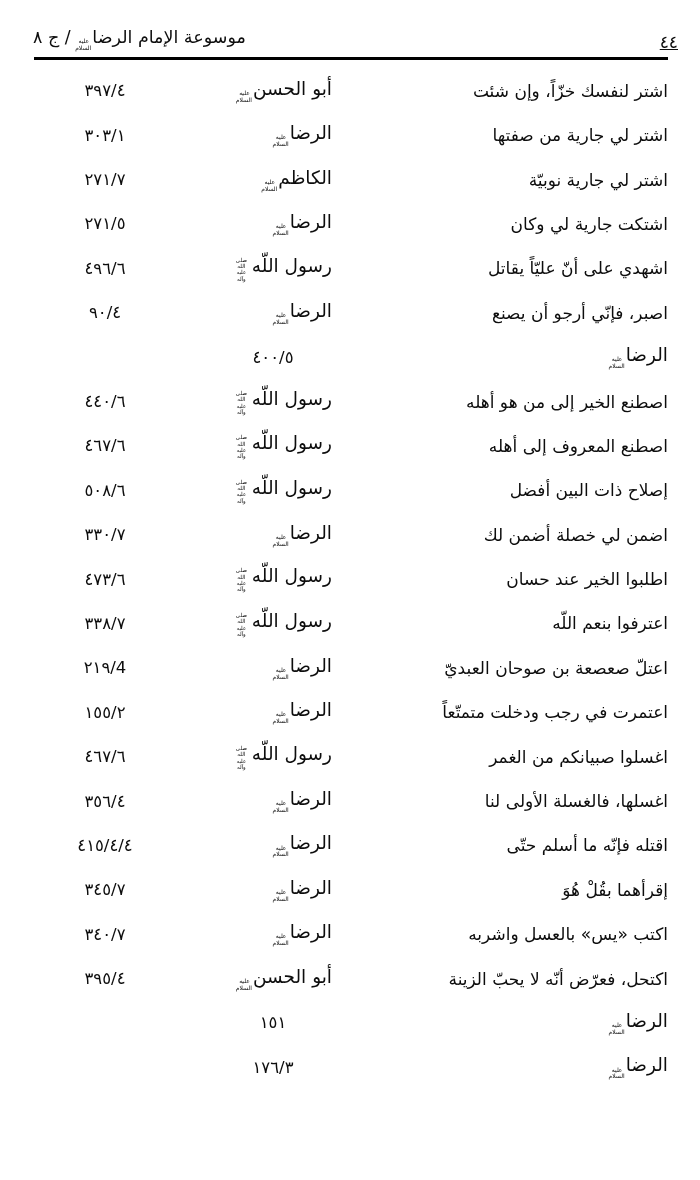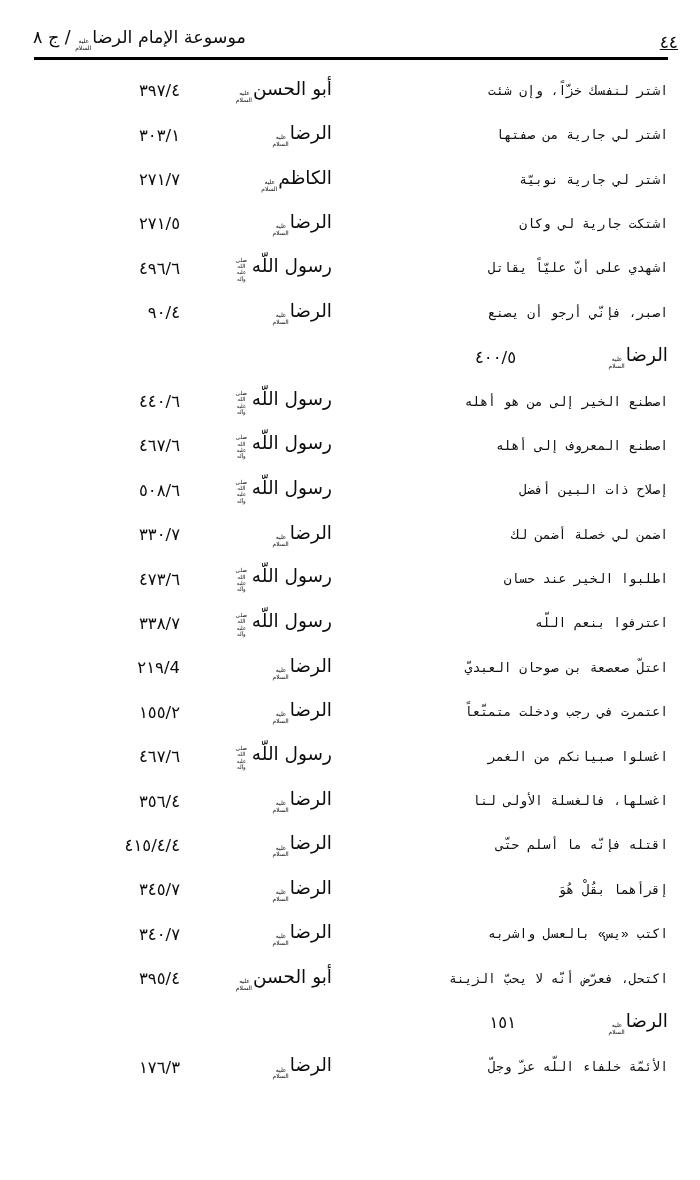--- a/index.html
+++ b/index.html
@@ -21,28 +21,28 @@
   .page-number{font-size:17px;letter-spacing:1px;text-decoration:underline;}
   .book-title{font-size:17.5px;white-space:nowrap;}
   .rule{height:2.6px;background:#000;margin:5px 32px 0 34px;}
   
   .entries{padding-top:9px;}
   .entry{
     height:44.4px;display:flex;align-items:center;
     padding:0 32px 0 30px;
   }
   .entry-text{
-    width:336px;font-size:13px;white-space:nowrap;
-    text-align:right;overflow:visible;font-family:Liberation Mono, monospace;
+    width:336px;font-size:17px;white-space:nowrap;
+    text-align:right;overflow:visible;
   }
   .narrator-cell{
     width:152px;font-size:18.5px;white-space:nowrap;text-align:right;
   }
   .ref{
-    flex:1;direction:ltr;text-align:right;
+    flex:1;direction:ltr;text-align:center;
     font-size:16.5px;white-space:nowrap;
   }
   
   .hon{
     display:inline-block;width:15px;
     font-size:6px;line-height:1.15;
     vertical-align:-7px;margin-inline-start:1px;
     text-align:center;white-space:normal;
   }
   .hon-long{width:19px;font-size:5.5px;vertical-align:-9px;}
@@ -187,19 +187,18 @@
       <div class="narrator-cell"><span>أبو الحسن</span><span class="hon">عليه السلام</span></div>
       <div class="ref">٣٩٥/٤</div>
     </div>
 
     <div class="entry">
       <div class="narrator-cell"><span>الرضا</span><span class="hon">عليه السلام</span></div>
       <div class="ref">١٥١</div>
     </div>
 
     <div class="entry">
-      <div class="entry-text">الأئمّة خلفاء اللّه عزّ وجلّ</div>
       <div class="narrator-cell"><span>الرضا</span><span class="hon">عليه السلام</span></div>
       <div class="ref">١٧٦/٣</div>
     </div>
   </main>
 
 </div>
 
 </body></html>

